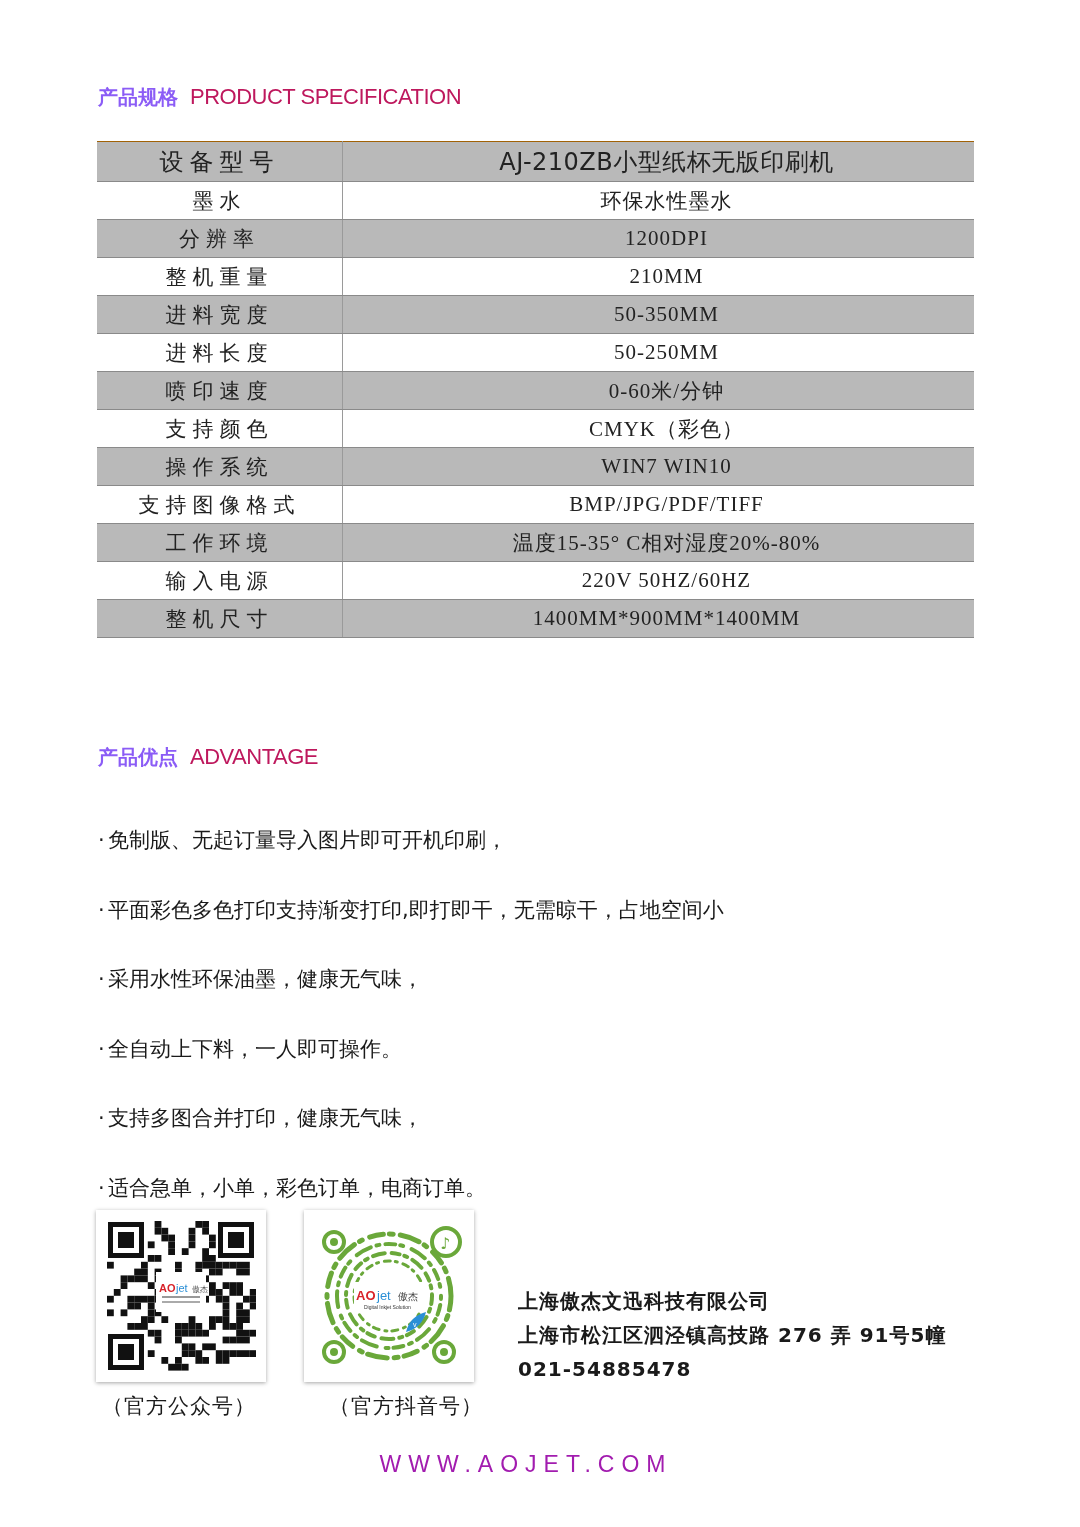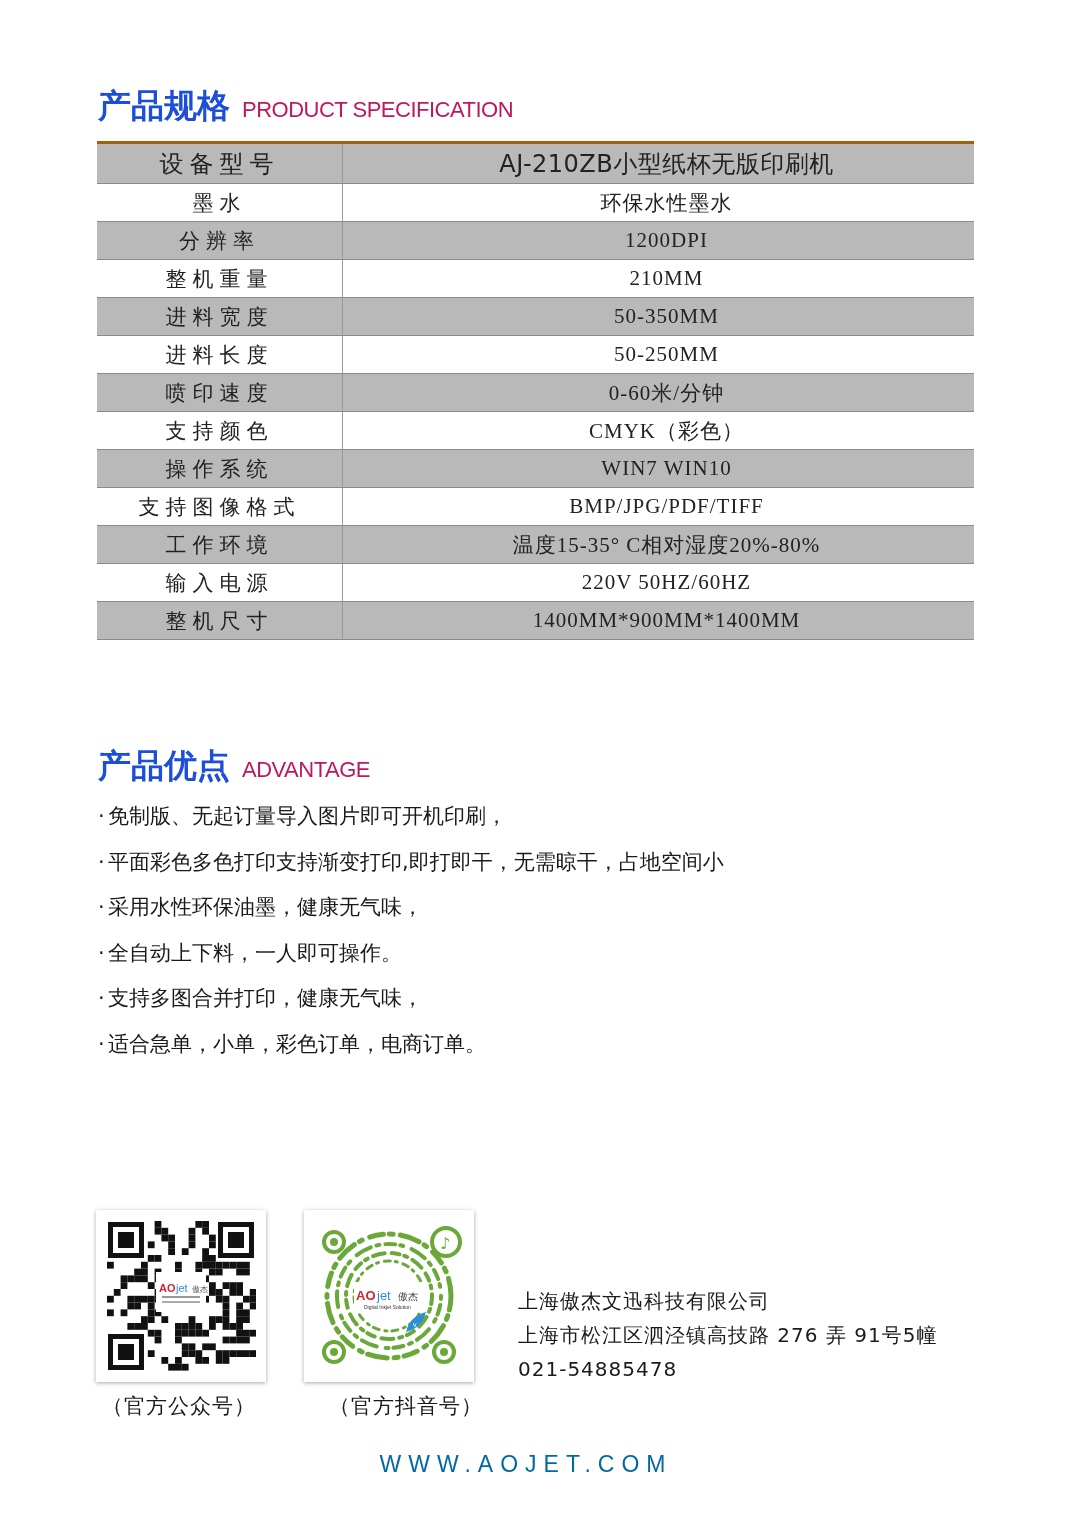--- a/index.html
+++ b/index.html
@@ -1,57 +1,57 @@
 <!DOCTYPE html>
 <html><head>
 <meta charset="utf-8">
 <style>
   html, body { margin: 0; padding: 0; background: #ffffff; }
   body { width: 1080px; height: 1527px; position: relative; overflow: hidden;
          font-family: "DejaVu Sans", sans-serif; color: #1a1a1a; }
 
   .section-title { position: absolute; left: 98px; display: flex; align-items: baseline; }
-  .section-title .cn { font-size: 33px; font-weight: bold; color: #1d4ed8; letter-spacing: 0px; }
+  .section-title .cn { font-size: 20px; font-weight: bold; color: #8b5cf6; letter-spacing: 0px; }
   .section-title .en { font-family: "Liberation Sans", sans-serif; font-size: 22px; color: #be185d;
                        margin-left: 12px; letter-spacing: -0.5px; font-weight: normal; }
 
   #spec-title { top: 84px; }
   #adv-title { top: 744px; }
 
   table.spec { position: absolute; left: 97px; top: 141px; width: 877px;
                border-collapse: collapse; table-layout: fixed; }
   table.spec td { height: 37px; padding: 0; border-bottom: 1px solid #8a8a8a;
                   font-family: "DejaVu Serif", serif; font-size: 21px; color: #222;
                   text-align: center; vertical-align: middle; white-space: nowrap; }
   table.spec td.k { width: 245px; border-right: 1px solid #9a9a9a; letter-spacing: 6px; }
   table.spec td.v { letter-spacing: 1px; font-family: "Liberation Serif", serif; font-size: 21px; padding-left: 16px; }
   table.spec tr.shade td { background: #b9b9b9; }
-  table.spec tr.head td { height: 39px; border-top: 3px solid #a16207; font-size: 24px; }
+  table.spec tr.head td { height: 39px; border-top: 1px solid #a16207; font-size: 24px; }
   table.spec tr.head td.k { font-family: "DejaVu Sans", sans-serif; letter-spacing: 6px; }
   table.spec tr.head td.v { font-family: "DejaVu Sans", sans-serif; font-weight: normal; letter-spacing: 0.5px; font-size: 24px; }
 
   ul.adv { position: absolute; left: 98px; top: 796px; margin: 0; padding: 0; list-style: none; }
-  ul.adv li { font-size: 21px; color: #1a1a1a; height: 45.5px; line-height: 40px; white-space: nowrap; }
+  ul.adv li { font-size: 21px; color: #1a1a1a; height: 45.5px; line-height: 40px; white-space: nowrap; margin-top: 24px; }
   ul.adv li .dot { display: inline-block; width: 10px; }
 
   .qr-card { position: absolute; top: 1210px; width: 170px; height: 172px; background: #fff;
              box-shadow: 0 1px 4px rgba(0,0,0,0.35); }
   #qr-wechat { left: 96px; }
   #qr-douyin { left: 304px; }
   .qr-card svg { position: absolute; left: 10px; top: 10px; }
 
   .qr-caption { position: absolute; top: 1392px; font-size: 21px; color: #1a1a1a; letter-spacing: 1px; }
   #cap-wechat { left: 102px; }
   #cap-douyin { left: 329px; }
 
   .company { position: absolute; left: 518px; top: 1286px; font-size: 20px; color: #1a1a1a; letter-spacing: 1px; }
-  .company div { height: 34px; line-height: 30px; white-space: nowrap; }
+  .company div { height: 34px; line-height: 30px; white-space: nowrap; font-weight: bold; }
 
   .website { position: absolute; left: 0; width: 1052px; top: 1451px; text-align: center;
-             font-family: "Liberation Sans", sans-serif; font-size: 23px; letter-spacing: 7px; color: #0369a1; }
+             font-family: "Liberation Sans", sans-serif; font-size: 23px; letter-spacing: 7px; color: #a21caf; }
 </style>
 </head>
 <body>
 
 <div class="section-title" id="spec-title">
   <span class="cn">产品规格</span>
   <span class="en">PRODUCT SPECIFICATION</span>
 </div>
 
 <table class="spec">

